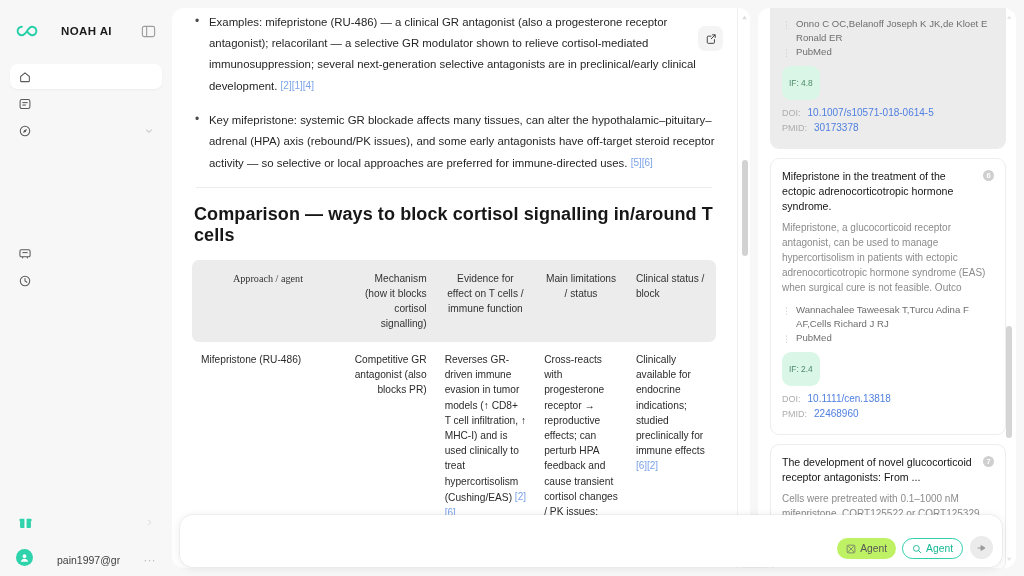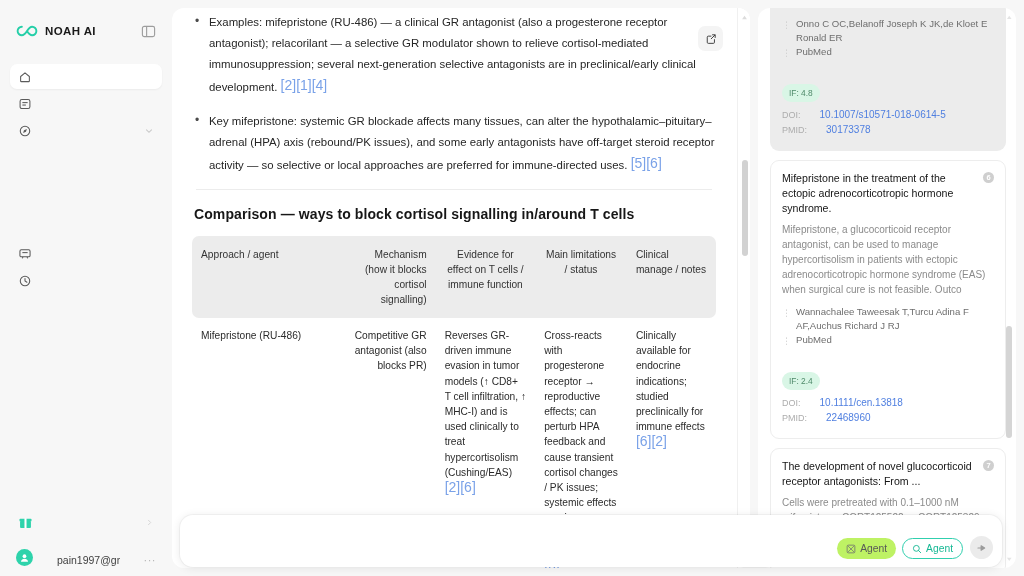--- a/index.html
+++ b/index.html
@@ -13,21 +13,21 @@
 
   
   .sidebar {
     width: 172px; height: 576px;
     background: #f7f7f7;
     display: flex; flex-direction: column;
     padding: 0 10px;
     flex: 0 0 172px;
   }
   .sb-head {
-    height: 62px; display: flex; align-items: center; gap: 7px;
+    height: 62px; display: flex; align-items: center; gap: 23px;
     padding: 0 6px;
   }
   .logo-mark { width: 22px; height: 14px; display:block; flex:0 0 22px; }
   .brand { font-size: 11.5px; font-weight: bold; color: #1a1a1a; letter-spacing: .4px; }
   .panel-toggle { margin-left: auto; width: 15px; height: 15px; opacity: .55; cursor: pointer; }
 
   .sb-nav { display: flex; flex-direction: column; gap: 2px; margin-top: 2px; }
   .sb-item {
     height: 25px; display: flex; align-items: center; gap: 9px;
     padding: 0 8px; border-radius: 7px; cursor: pointer;
@@ -79,35 +79,35 @@
   .bullets { padding-top: 4px; }
   li.b {
     list-style: none; position: relative;
     padding-left: 17px; margin-bottom: 13px;
     font-size: 11.4px; line-height: 21px; color: #262626;
   }
   li.b::before {
     content: "•"; position: absolute; left: 3px; top: -1px;
     color: #4a4a4a; font-size: 12px;
   }
-  .cite { color: #7aa2e8; font-size: 14px; vertical-align: 1px; cursor: pointer; }
+  .cite { color: #7aa2e8; font-size: 10px; vertical-align: 1px; cursor: pointer; }
 
   .rule { height: 1px; background: #ececec; margin: 12px 4px 16px 4px; }
 
   h2.sec {
-    font-size: 14px; font-weight: bold; color: #171717;
+    font-size: 18px; font-weight: bold; color: #171717;
     margin: 0 0 14px 2px; letter-spacing: .1px;
   }
 
   table.cmp { width: 100%; border-collapse: collapse; table-layout: fixed; }
   table.cmp thead th {
     background: #ececec; font-size: 10.2px; font-weight: normal; color: #333;
     padding: 11px 9px; line-height: 15px; vertical-align: top;
   }
-  table.cmp thead th:first-child { border-radius: 7px 0 0 7px; text-align: left; }
+  table.cmp thead th:first-child { border-radius: 7px 0 0 7px; text-align: center; font-family: Liberation Serif, serif; }
   table.cmp thead th:last-child  { border-radius: 0 7px 7px 0; text-align: left; }
   table.cmp thead th.r { text-align: right; }
   table.cmp tbody td {
     font-size: 10.2px; line-height: 15.2px; color: #2b2b2b;
     padding: 10px 9px 24px 9px; vertical-align: top;
     border-bottom: 1px solid #c4b5fd;
   }
   table.cmp tbody td.r { text-align: right; }
   .col1 { width: 29%; } .col2 { width: 17.5%; } .col3 { width: 19%; }
   .col4 { width: 17.5%; } .col5 { width: 17%; }
@@ -184,25 +184,25 @@
   }
   .badge-n {
     position: absolute; right: 0; top: 1px; width: 11px; height: 11px; border-radius: 50%;
     background: #cfcfcf; color: #fff; font-size: 7.5px; line-height: 11px;
     text-align: center; font-weight: bold;
   }
   .rsnip { font-size: 10px; line-height: 15px; color: #8b8b8b; margin-bottom: 8px; }
   .rmeta { display: flex; gap: 5px; font-size: 9.6px; line-height: 14px; color: #6e6e6e; }
   .rmeta .mdot { color: #c9c9c9; font-size: 9px; padding-top: 1px; }
   .if-badge {
-    display:inline-block; margin: 24px 0 7px 0; padding: 4px 7px;
+    display:inline-block; margin: 6px 0 7px 0; padding: 12px 7px;
     background: #d9f6e6; color: #4f8a6a; border-radius: 9px; font-size: 8.4px;
   }
   .kv { font-size: 9px; color: #adadad; margin-bottom: 4px; }
-  .kv a { color: #4f7fe0; font-size: 10px; text-decoration: none; margin-left: 19px; cursor: pointer; }
+  .kv a { color: #4f7fe0; font-size: 10px; text-decoration: none; margin-left: 7px; cursor: pointer; }
 
   .rscroll {
     position: absolute; top: 0; right: 1px; width: 12px; bottom: 0; z-index: 11;
   }
   .rscroll .arw { position:absolute; left:3px; width:6.5px; height:6.5px; opacity:.3;}
   .rscroll .arw.up { top: 6px; } .rscroll .arw.dn { bottom: 6px; }
   .rscroll .thumb {
     position:absolute; left:3px; width:6px; border-radius:3px; background:#d5d5d5;
     top: 318px; height: 112px; cursor: grab;
   }
@@ -331,21 +331,21 @@
               <col class="col3">
               <col class="col4">
               <col class="col5">
           </colgroup>
           <thead>
             <tr>
               <th>Approach / agent</th>
               <th class="r">Mechanism (how it blocks cortisol signalling)</th>
               <th>Evidence for effect on T cells / immune function</th>
               <th>Main limitations / status</th>
-              <th>Clinical manage / notes</th>
+              <th>Clinical status / block</th>
             </tr>
           </thead>
           <tbody>
             <tr>
               <td>Mifepristone (RU-486)</td>
               <td class="r">Competitive GR antagonist (also blocks PR)</td>
               <td>
                 <span>Reverses GR-driven immune evasion in tumor models (↑ CD8+ T cell infiltration, ↑ MHC-I) and is used clinically to treat hypercortisolism (Cushing/EAS) </span><span class="cite">[2][6]</span>
               </td>
               <td>
@@ -428,21 +428,21 @@
       </div>
 
       <div class="rcard">
         <div class="rtitle">
           <span>Mifepristone in the treatment of the ectopic adrenocorticotropic hormone syndrome.</span>
           <span class="badge-n">6</span>
         </div>
         <div class="rsnip">Mifepristone, a glucocorticoid receptor antagonist, can be used to manage hypercortisolism in patients with ectopic adrenocorticotropic hormone syndrome (EAS) when surgical cure is not feasible. Outco</div>
         <div class="rmeta">
           <span class="mdot">⋮</span>
-          <span>Wannachalee Taweesak T,Turcu Adina F AF,Auchus Richard J RJ</span>
+          <span>Wannachalee Taweesak T,Turcu Adina F AF,Cells Richard J RJ</span>
         </div>
         <div class="rmeta">
           <span class="mdot">⋮</span>
           <span>PubMed</span>
         </div>
         <div class="if-badge">IF: 2.4</div>
         <div class="kv">
           <span>DOI:</span><a>10.1111/cen.13818</a>
         </div>
         <div class="kv">

